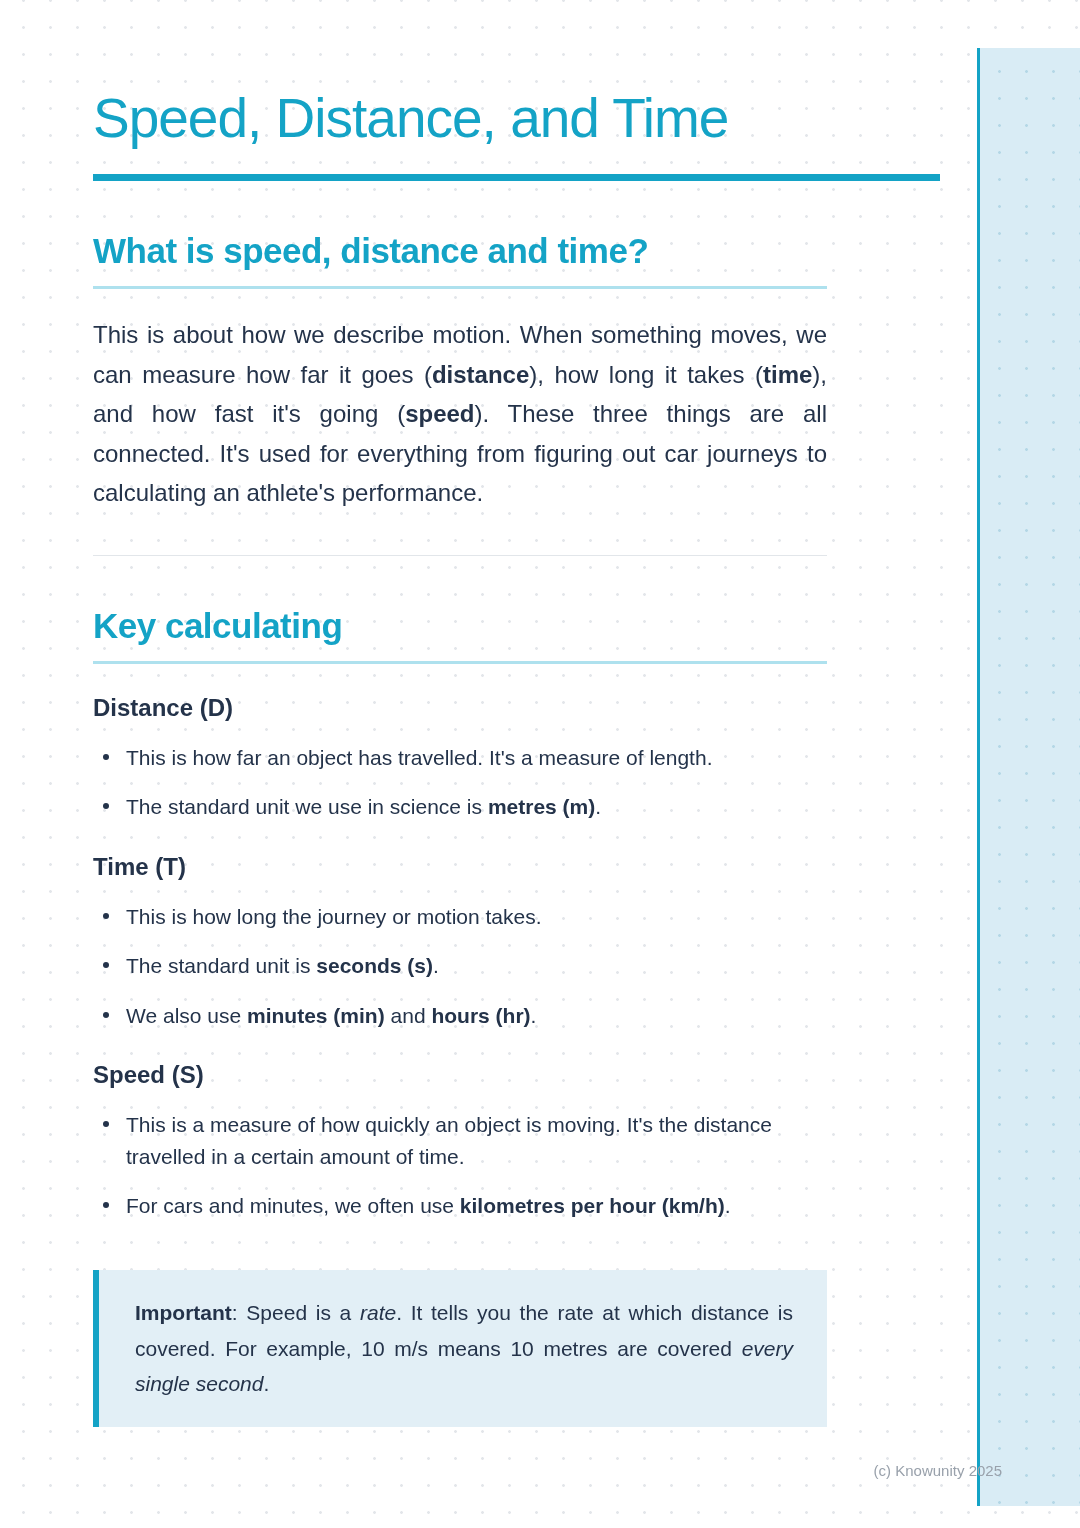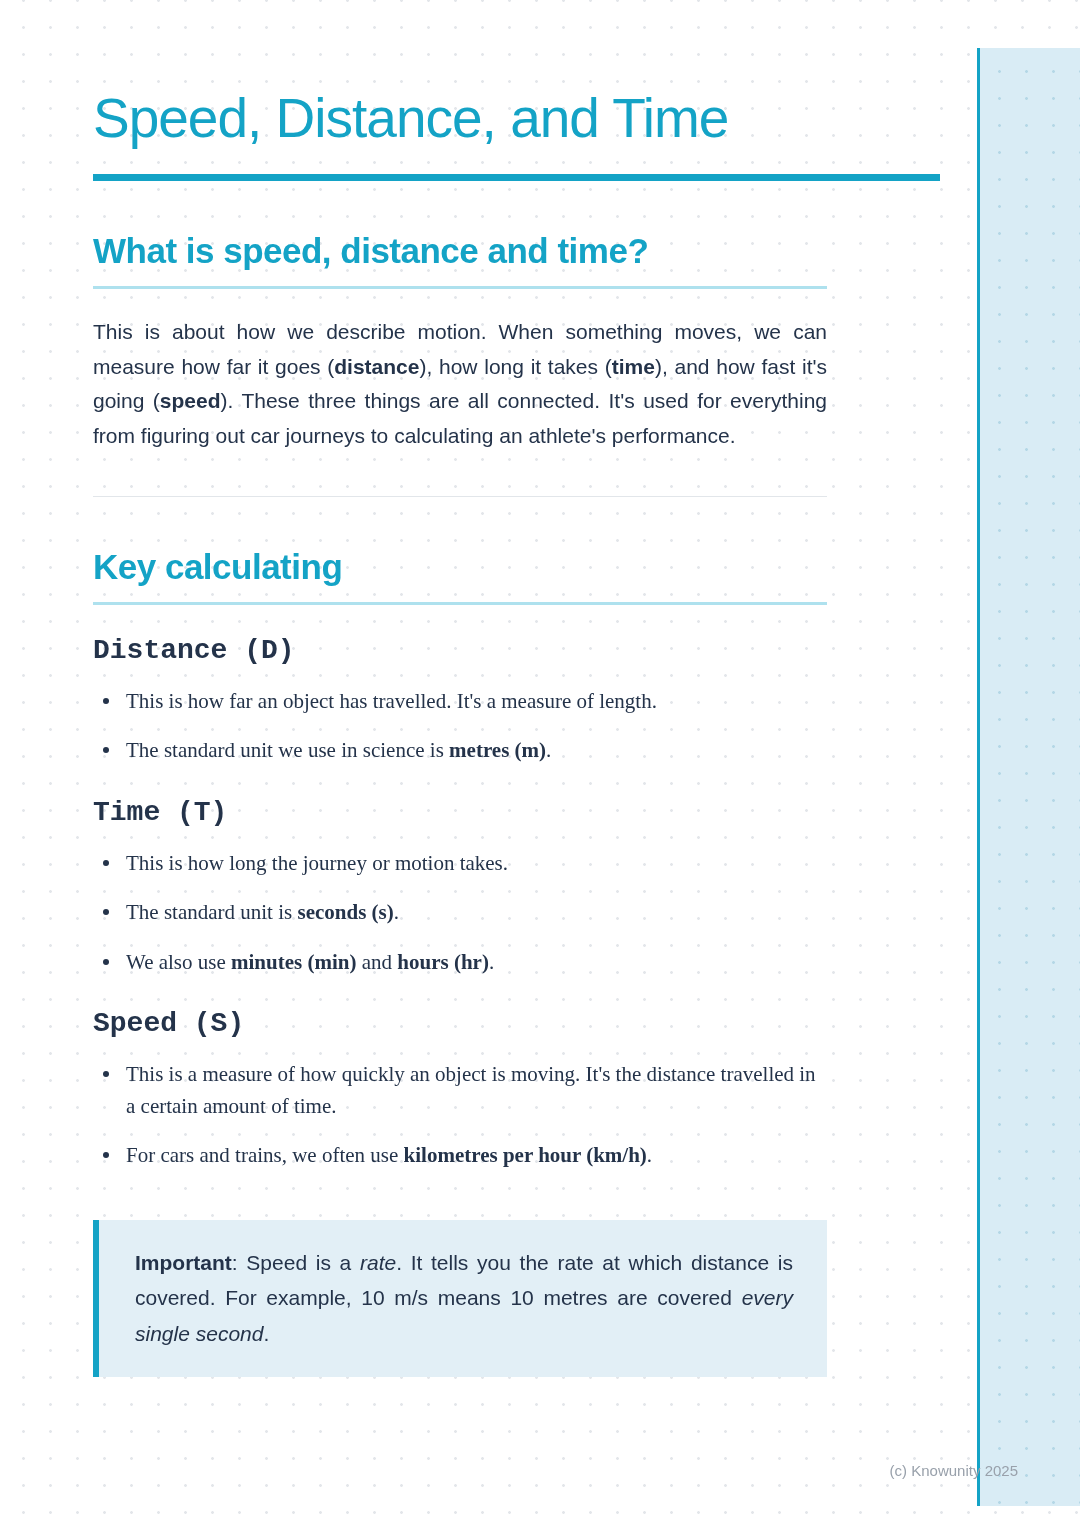--- a/index.html
+++ b/index.html
@@ -55,49 +55,47 @@
   }
   .h2-rule {
     margin-top:15px;
     height:3px;
     width:734px;
     background:var(--accent-light, #aee1ee);
   }
   .para {
     width:734px;
     margin-top:26px;
-    font-size:21px;
+    font-size:24px;
     line-height:1.65;
     text-align:justify;
   }
   hr.divider {
     width:734px;
     border:none;
     border-top:1px solid #e2e6ea;
     margin:42px 0 0 0;
   }
   h3.def-term {
     margin-top:30px;
-    font-size:28px;
+    font-size:24px;
     font-weight:700;
     width:734px;
-    font-family:Liberation Mono, monospace;
   }
   ul.def-list {
     list-style:none;
     margin-top:20px;
     width:734px;
   }
   ul.def-list li {
     position:relative;
     padding-left:33px;
     font-size:21px;
     line-height:1.5;
     margin-bottom:18px;
-    font-family:Liberation Serif, serif;
   }
   ul.def-list li::before {
     content:"";
     position:absolute;
     left:10px; top:12px;
     width:6px; height:6px;
     border-radius:50%;
     background:var(--text, #24334a);
   }
   .callout {
@@ -108,21 +106,21 @@
     padding:25px 34px 25px 36px;
   }
   .callout p {
     font-size:21px;
     line-height:1.7;
     text-align:justify;
   }
   .footer {
     position:absolute;
     top:1462px;
-    right:62px;
+    right:78px;
     font-size:15px;
     color:#99a1ab;
   }
   .b { font-weight:700; }
   .i { font-style:italic;margin-top:32px; }
 </style>
 </head>
 <body>
 
 <div class="dots-bg"></div>
@@ -154,21 +152,21 @@
     <h3 class="def-term">Time (T)</h3>
     <ul class="def-list">
       <li><span>This is how long the journey or motion takes.</span></li>
       <li><span>The standard unit is </span><span class="b">seconds (s)</span><span>.</span></li>
       <li><span>We also use </span><span class="b">minutes (min)</span><span> and </span><span class="b">hours (hr)</span><span>.</span></li>
     </ul>
 
     <h3 class="def-term">Speed (S)</h3>
     <ul class="def-list">
       <li><span>This is a measure of how quickly an object is moving. It's the distance travelled in a certain amount of time.</span></li>
-      <li><span>For cars and trains, we often use </span><span class="b">kilometres per hour (km/h)</span><span>.</span></li>
+      <li><span>For cars and minutes, we often use </span><span class="b">kilometres per hour (km/h)</span><span>.</span></li>
     </ul>
   </section>
 
   <aside class="callout">
     <p><span class="b">Important</span><span>: Speed is a </span><span class="i">rate</span><span>. It tells you the rate at which distance is covered. For example, 10 m/s means 10 metres are covered </span><span class="i">every single second</span><span>.</span></p>
   </aside>
 
 </div>
 
 <div class="footer">(c) Knowunity 2025</div>

